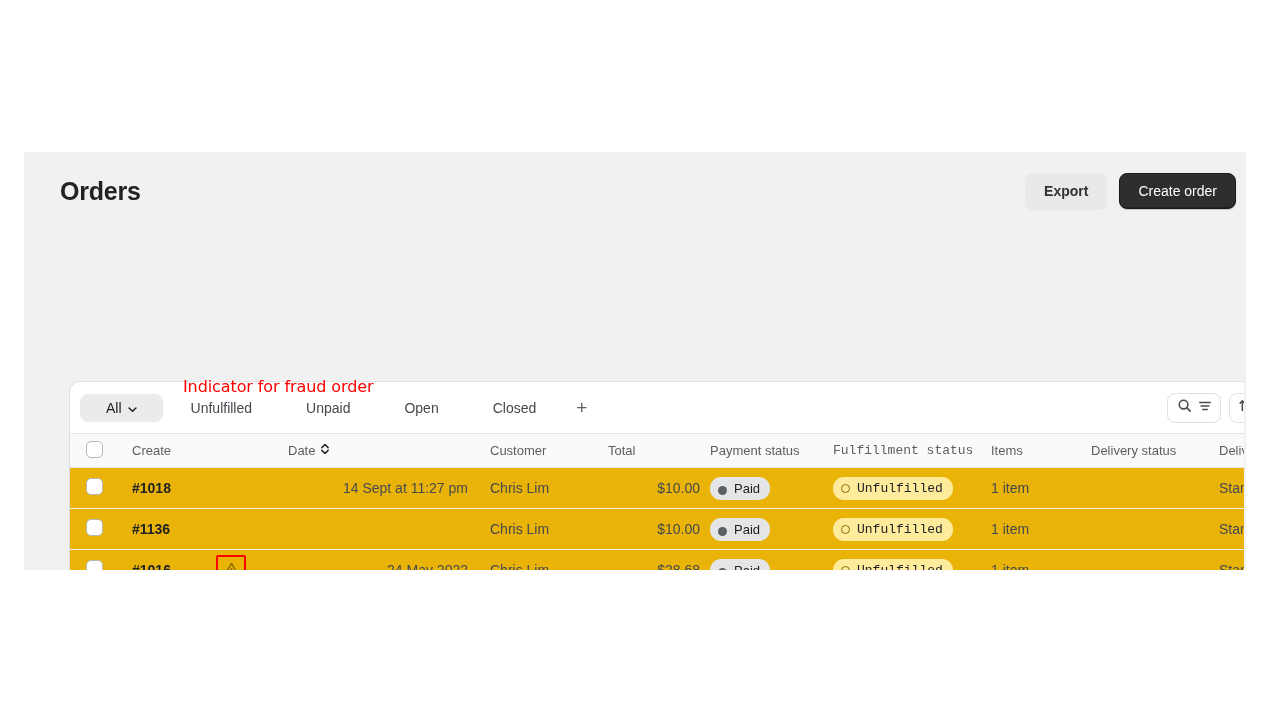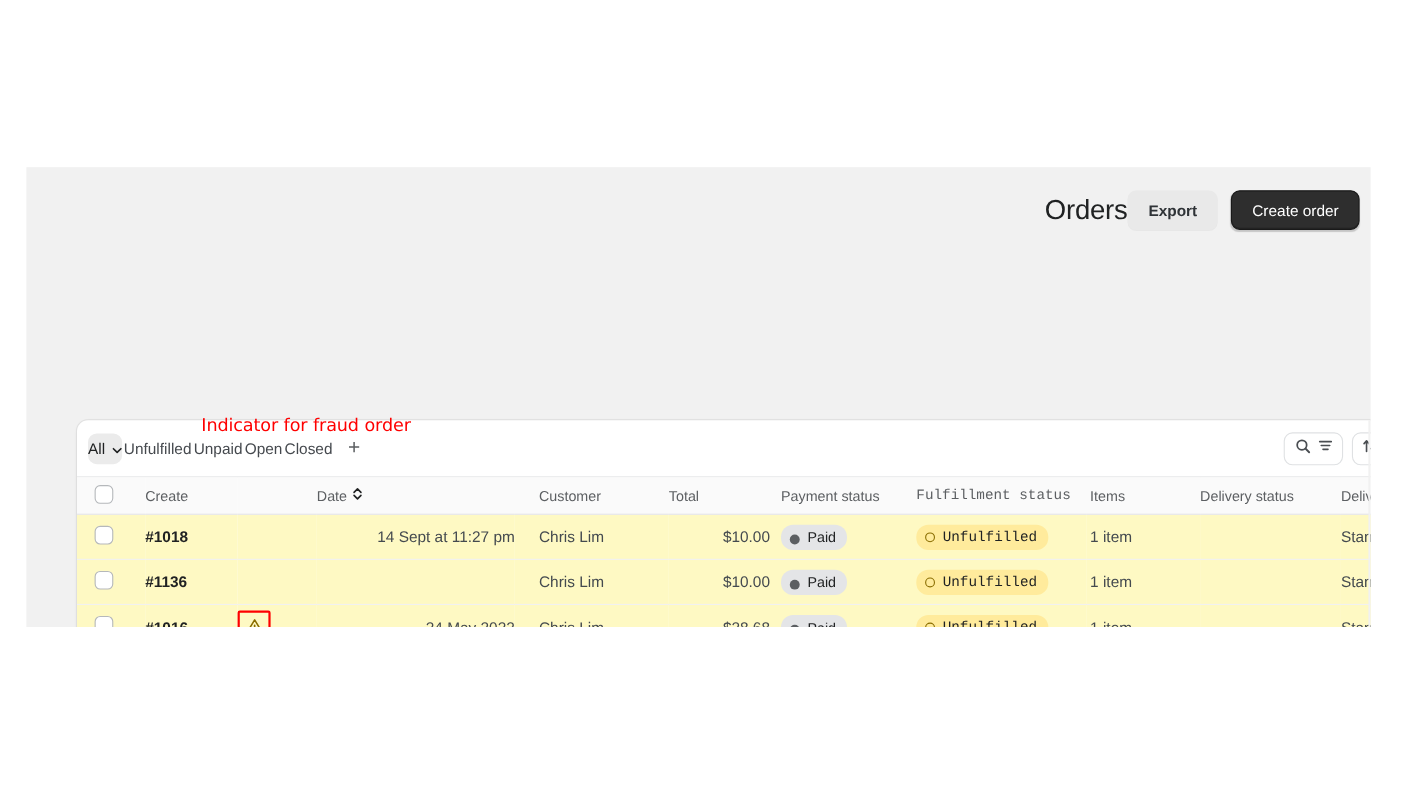--- a/index.html
+++ b/index.html
@@ -13,22 +13,22 @@
   #app-viewport{
     position:absolute;left:24px;top:152px;width:1222px;height:418px;
     background:#f1f1f1;overflow:hidden;
   }
   
   .page-header{
     height:78px;display:flex;align-items:center;
     padding:0 8px 0 36px;box-sizing:border-box;
   }
   .page-title{
-    font-size:25px;font-weight:400;color:#202223;letter-spacing:-0.2px;
-    flex:1;line-height:1;text-align:right;
+    font-size:25px;font-weight:700;color:#202223;letter-spacing:-0.2px;
+    flex:1;line-height:1;
   }
   .header-actions{display:flex;align-items:center;gap:12px;padding-right:2px;}
   .btn{
     font-family:inherit;font-size:14px;border-radius:8px;cursor:pointer;
     line-height:1;white-space:nowrap;box-sizing:border-box;
   }
   .btn-export{
     background:#e9e9e9;color:#2f3337;border:1px solid transparent;
     padding:10px 18px;font-weight:700;
     box-shadow:0 1px 0 rgba(0,0,0,0.04);
@@ -46,21 +46,21 @@
     overflow:hidden;
   }
   
   .tabbar{
     display:flex;align-items:center;height:52px;padding:0 8px 0 10px;
     box-sizing:border-box;border-bottom:1px solid #e4e5e7;
   }
   .tabs{display:flex;align-items:center;gap:2px;flex:1;}
   .tab{
     display:inline-flex;align-items:center;gap:6px;
-    font-size:14px;color:#45494e;padding:7px 0;border-radius:8px;
+    font-size:14px;color:#45494e;padding:7px 26px;border-radius:8px;
     cursor:pointer;white-space:nowrap;line-height:1;
   }
   .tab.selected{background:#ebebeb;color:#202223;font-weight:400;}
   .tab .chev{display:inline-block;width:9px;height:9px;position:relative;top:-1px;}
   .tab-add{
     font-size:19px;color:#5c5f62;padding:2px 12px;cursor:pointer;line-height:1;
   }
   .tabbar-tools{display:flex;align-items:center;gap:8px;}
   .tool-btn{
     display:inline-flex;align-items:center;justify-content:center;gap:6px;
@@ -69,21 +69,21 @@
   }
   
   table.orders{border-collapse:collapse;width:1248px;table-layout:fixed;}
   table.orders th{
     background:#fafafa;font-size:13px;font-weight:400;color:#5c5f62;
     text-align:left;padding:0 0 0 0;height:33px;vertical-align:middle;
     border-bottom:1px solid #e4e5e7;
   }
   table.orders td{
     height:40px;padding:0;vertical-align:middle;font-size:14px;color:#35393d;
-    border-bottom:1px solid #f1f1f1;background:#fef9c3;
+    border-bottom:1px solid #f1f1f1;background:#eab308;
   }
   tr:last-child td{border-bottom:1px solid #e4e5e7;}
   .c-check{width:46px;padding-left:16px!important;}
   .c-order{width:84px;}
   .c-flags{width:72px;}
   .c-date{width:180px;text-align:right;}
   .c-cust{width:118px;padding-left:22px!important;}
   .c-total{width:92px;text-align:right;}
   .c-pay{width:120px;padding-left:10px!important;}
   .c-fulfil{width:155px;padding-left:3px!important;font-family:Liberation Mono, monospace;}

